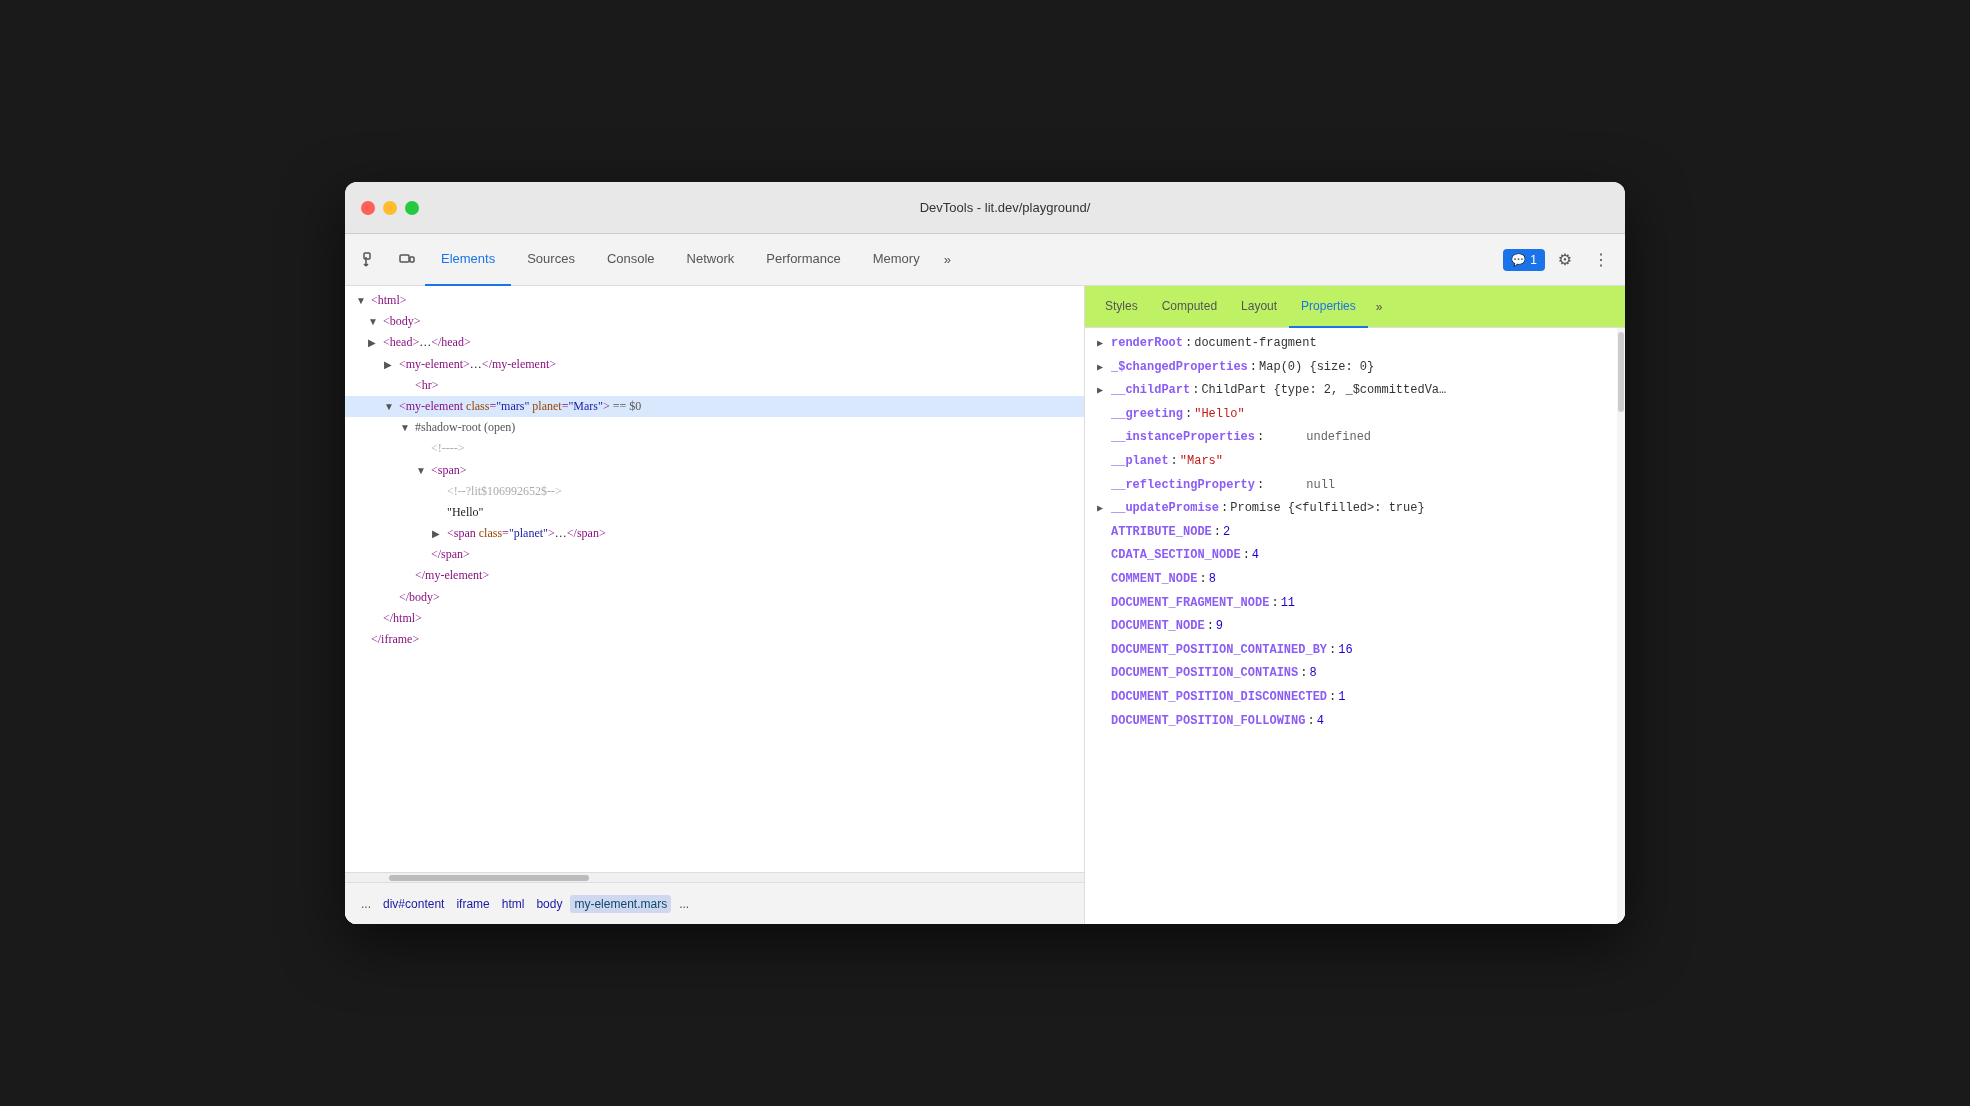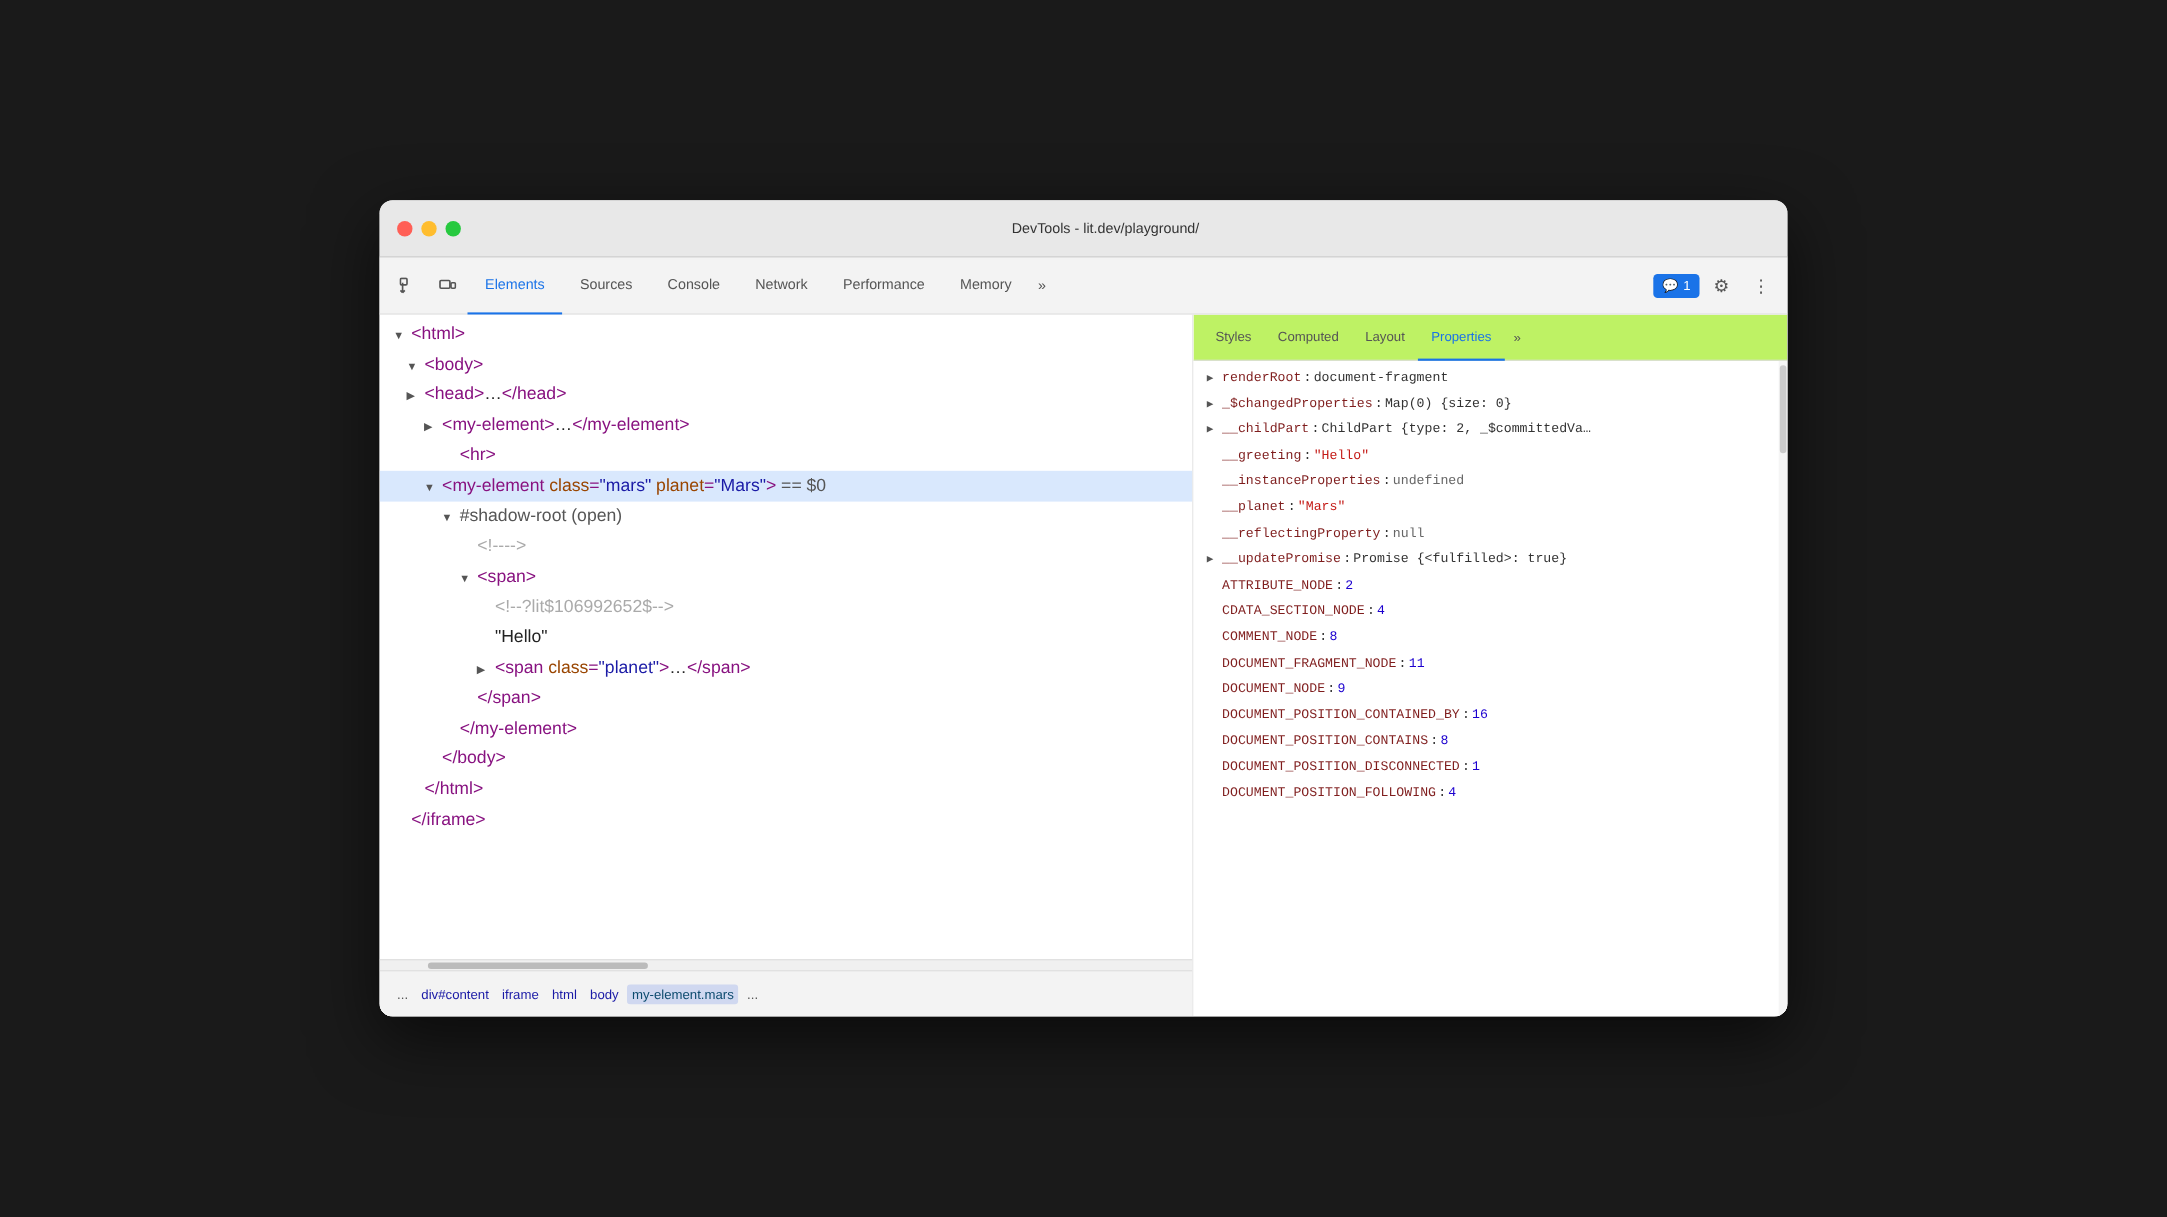--- a/index.html
+++ b/index.html
@@ -142,22 +142,22 @@
       border-right: 1px solid #ddd;
       display: flex;
       flex-direction: column;
       overflow: hidden;
       background: #fff;
     }
     .dom-tree {
       flex: 1;
       overflow: auto;
       padding: 4px 0;
-      font-family: Liberation Sans, sans-serif;
-      font-size: 16px;
+      font-family: Liberation Serif, serif;
+      font-size: 12px;
       line-height: 1.6;
     }
     .dom-line {
       padding: 1px 8px 1px 0;
       white-space: nowrap;
       cursor: default;
     }
     .dom-line.selected {
       background: #d9e8fd;
     }
@@ -274,25 +274,25 @@
       align-items: baseline;
       white-space: nowrap;
     }
     .prop-triangle {
       width: 14px;
       font-size: 10px;
       color: #555;
       flex-shrink: 0;
       cursor: pointer;
     }
-    .prop-key { color: #7f1d1d; font-weight: 400; }
+    .prop-key { color: #8b5cf6; font-weight: 700; }
     .prop-colon { color: #333; margin: 0 2px; }
     .prop-value-str { color: #c41a16; }
     .prop-value-num { color: #1c00cf; }
-    .prop-value-gray { color: #666; }
+    .prop-value-gray { color: #666; margin-left: 40px; }
     .prop-value-obj { color: #333; }
     .props-scroll-wrap {
       position: relative;
       flex: 1;
       overflow: hidden;
       display: flex;
     }
     .scrolltrack {
       width: 8px;
       background: #f5f5f5;

